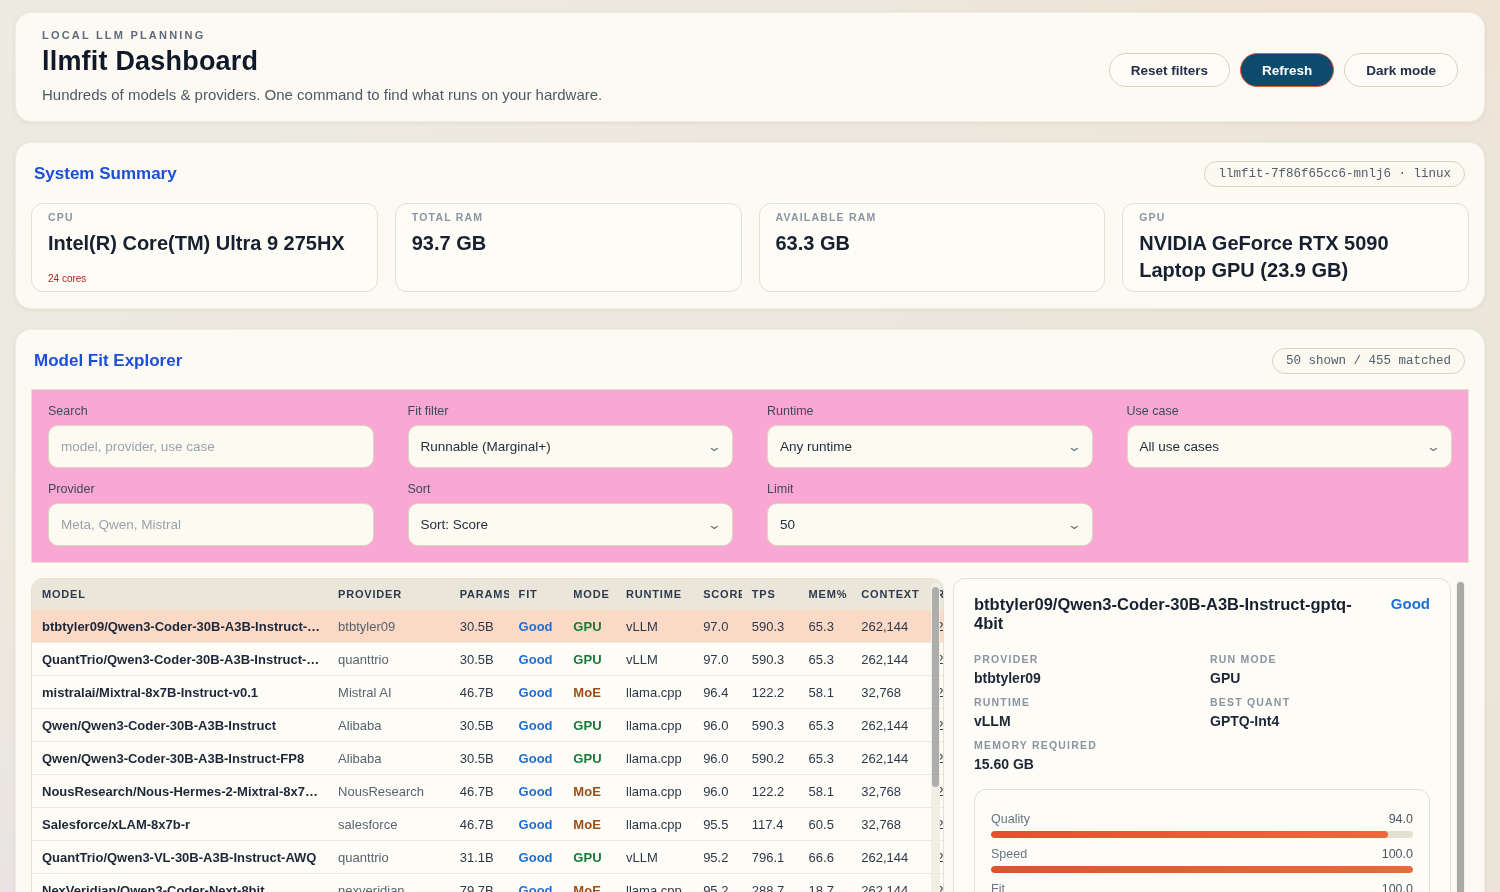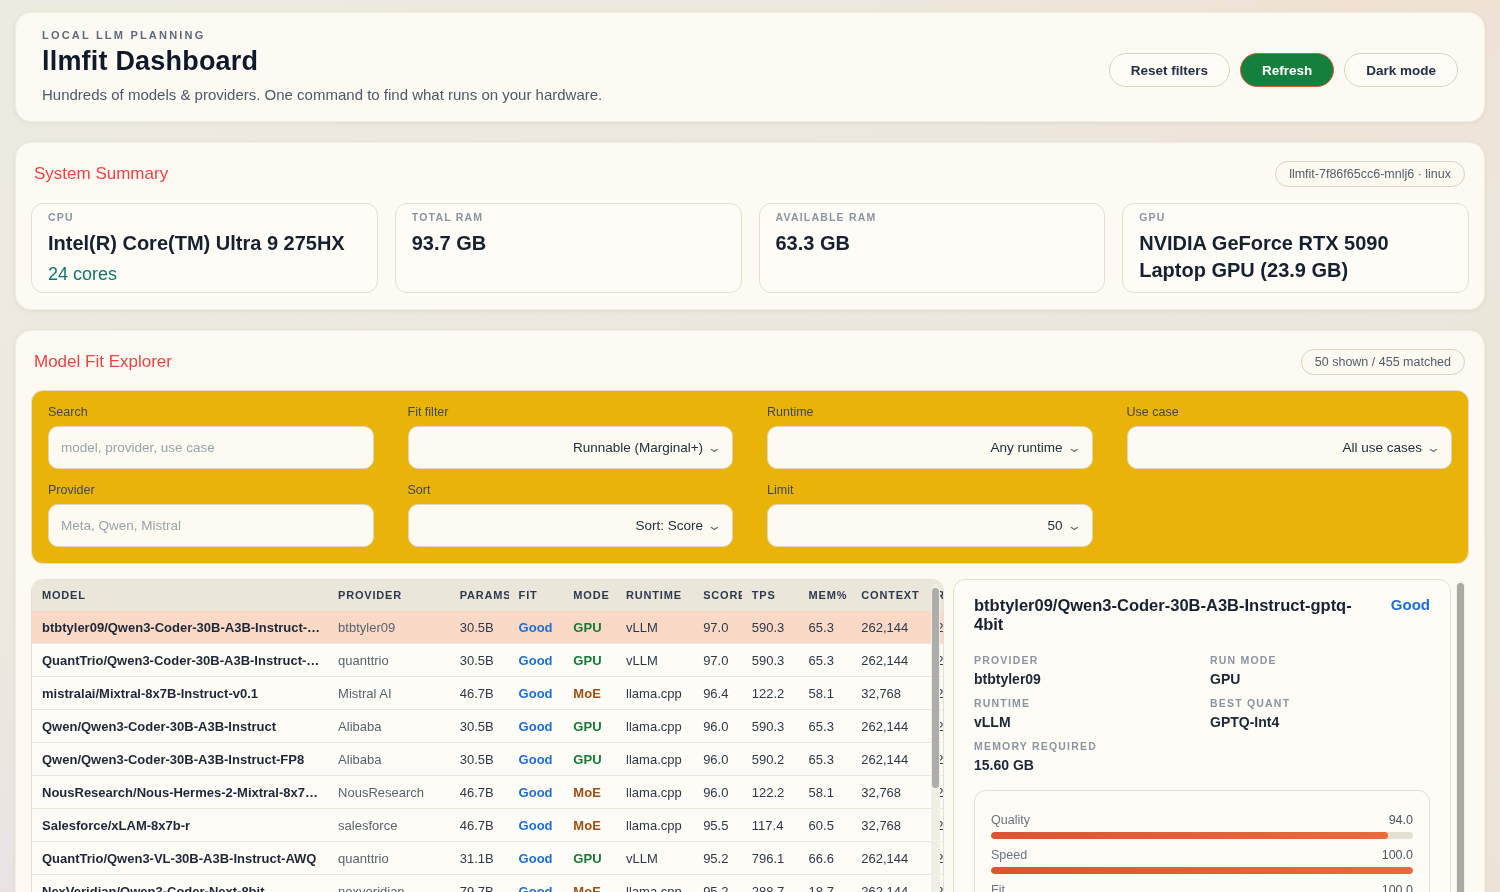--- a/index.html
+++ b/index.html
@@ -24,53 +24,53 @@
   .hdr { display:flex; justify-content:space-between; align-items:flex-start; padding:16px 26px 18px; margin-bottom:20px; }
   .eyebrow { font-size:11px; letter-spacing:2.2px; font-weight:bold; color:#5e6a79; text-transform:uppercase; }
   .title { font-size:27px; font-weight:800; color:#10192a; margin-top:5px; letter-spacing:.2px; }
   .subtitle { font-size:15px; color:#4e5968; margin-top:9px; }
   .hdr-actions { display:flex; gap:10px; margin-top:24px; }
   .btn {
     height:34px; padding:0 21px; border-radius:17px; font-size:13.5px; font-weight:bold;
     font-family:"Liberation Sans",sans-serif; cursor:pointer;
     background:#fdfcf6; border:1px solid #d9d3c3; color:#22304a;
   }
-  .btn.primary { background:#15803d; border-color:#de5a37; color:#fff; }
+  .btn.primary { background:#0c4a6e; border-color:#de5a37; color:#fff; }
 
   
   .section { padding:18px 15px 16px; margin-bottom:20px; }
   .section-head { display:flex; justify-content:space-between; align-items:center; padding:0 4px 0 3px; }
-  .section-title { font-size:17px; font-weight:400; color:#ef4444; }
+  .section-title { font-size:17px; font-weight:700; color:#1d4ed8; }
   .pill-badge {
     font-size:12.5px; color:#535e6e; background:#fbf9f0; border:1px solid #d9d3c3;
-    border-radius:14px; padding:5px 13px;
+    border-radius:14px; padding:5px 13px;font-family:Liberation Mono, monospace;
   }
 
   
   .stats { display:grid; grid-template-columns:repeat(4,1fr); gap:17px; margin-top:16px; }
   .stat {
     background:#fdfcf7; border:1px solid #e4dfd0; border-radius:12px; padding:7px 16px; min-height:80px;
   }
   .stat-label { font-size:10.5px; letter-spacing:1.2px; font-weight:bold; color:#8b94a2; text-transform:uppercase; }
   .stat-value { font-size:20px; font-weight:800; color:#17202f; margin-top:7px; line-height:1.35; }
-  .stat-sub { font-size:18px; color:#0f766e; margin-top:7px; }
+  .stat-sub { font-size:10px; color:#b91c1c; margin-top:16px; }
 
   
   .filters {
-    background:#eab308; border:1px solid #e4dfd0; border-radius:12px;
+    background:#f9a8d4; border:1px solid #e4dfd0; border-radius:1px;
     padding:14px 16px 16px; margin-top:15px;
     display:grid; grid-template-columns:repeat(4,1fr); gap:14px 34px;
   }
   .field-label { font-size:12.5px; color:#3f4a59; margin-bottom:7px; }
   .input, .select {
     width:100%; height:43px; background:#fdfbf1; border:1px solid #dcd6c2; border-radius:10px;
     font-size:13.5px; color:#232e3f; padding:0 12px; font-family:"Liberation Sans",sans-serif;
   }
   .input::placeholder { color:#9aa2ad; opacity:1; }
-  .select { display:flex; align-items:center; justify-content:flex-end; cursor:pointer; }
+  .select { display:flex; align-items:center; justify-content:space-between; cursor:pointer; }
   .chev { color:#6b7584; font-size:13px; transform:scaleX(1.4); margin-left:6px; }
 
   
   .bottom { display:flex; gap:9px; margin-top:15px; position:relative; }
   .table-card {
     width:913px; flex:0 0 913px; background:#fdfcf7; border:1px solid #e4dfd0; border-radius:12px;
     overflow:hidden; position:relative; height:440px;
   }
   table { border-collapse:collapse; table-layout:fixed; width:935px; }
   th {

